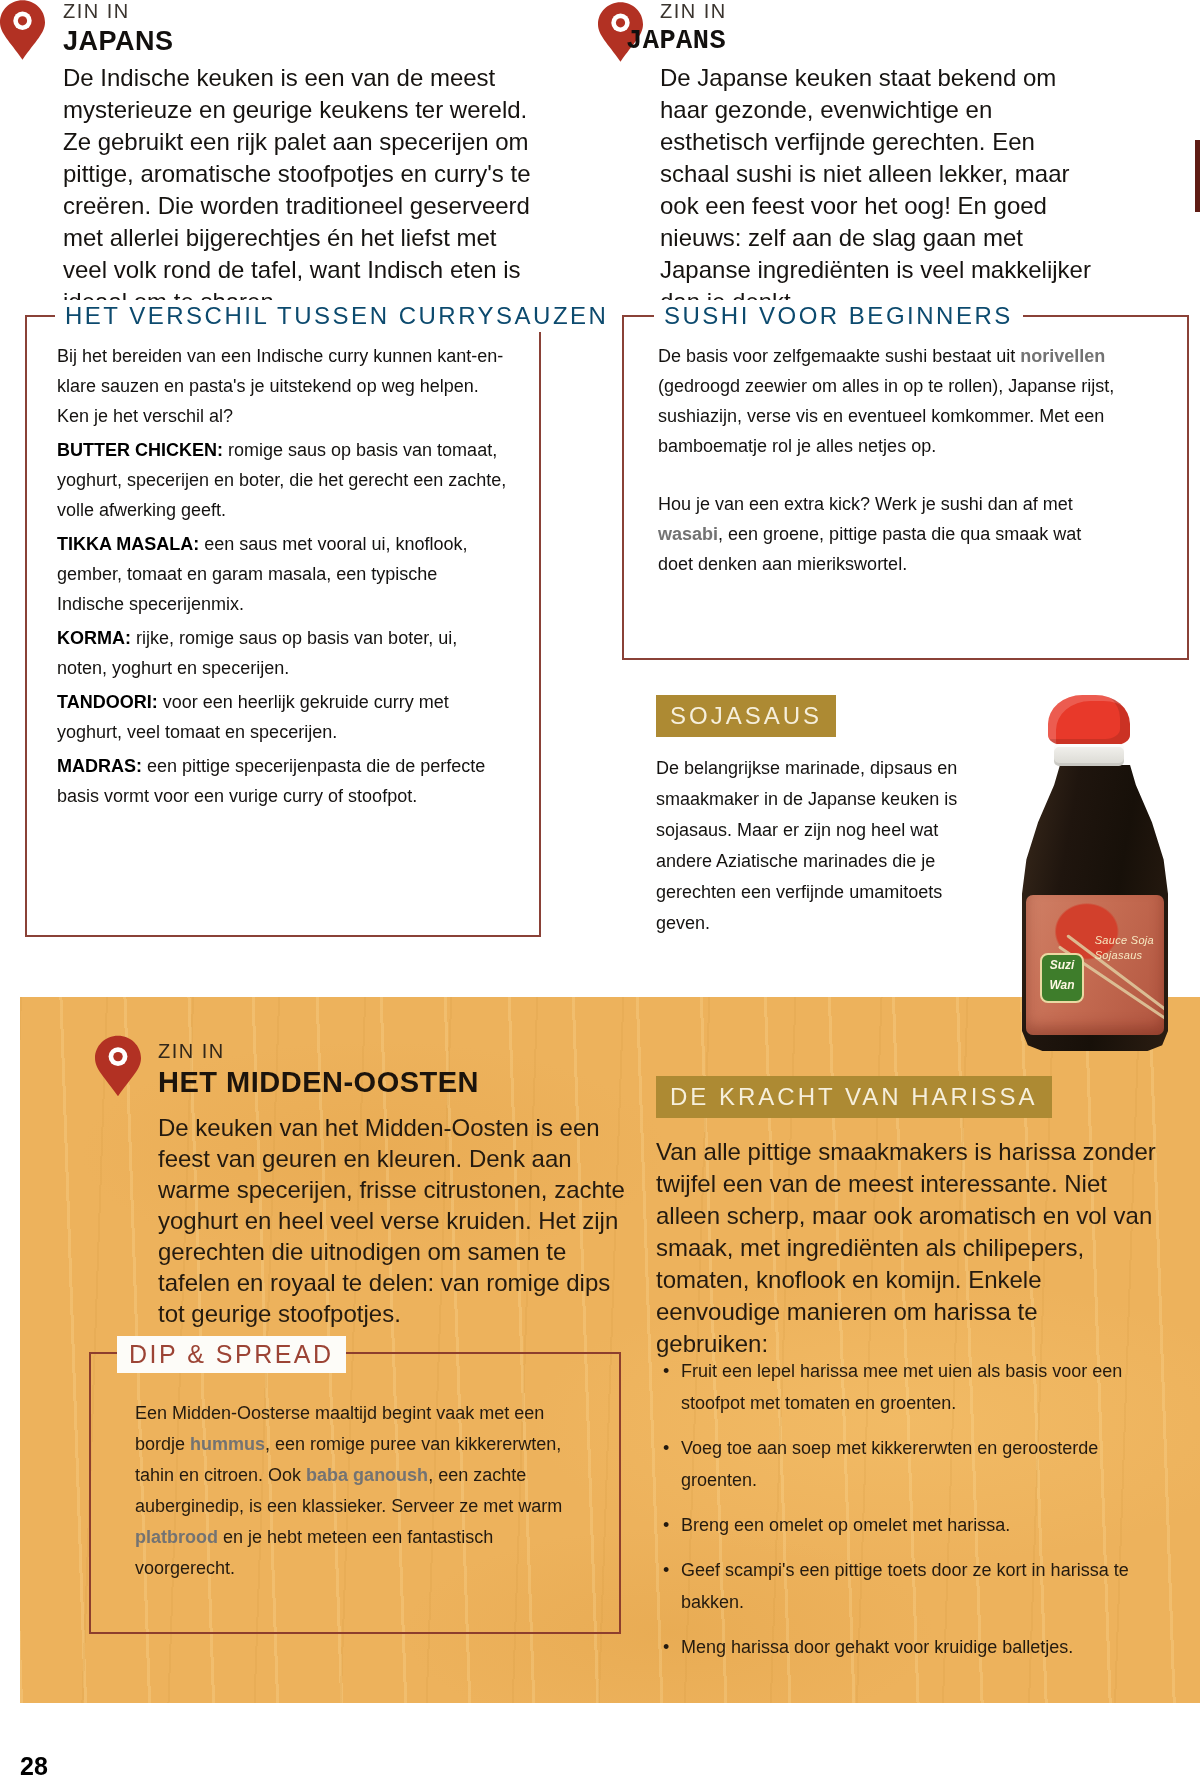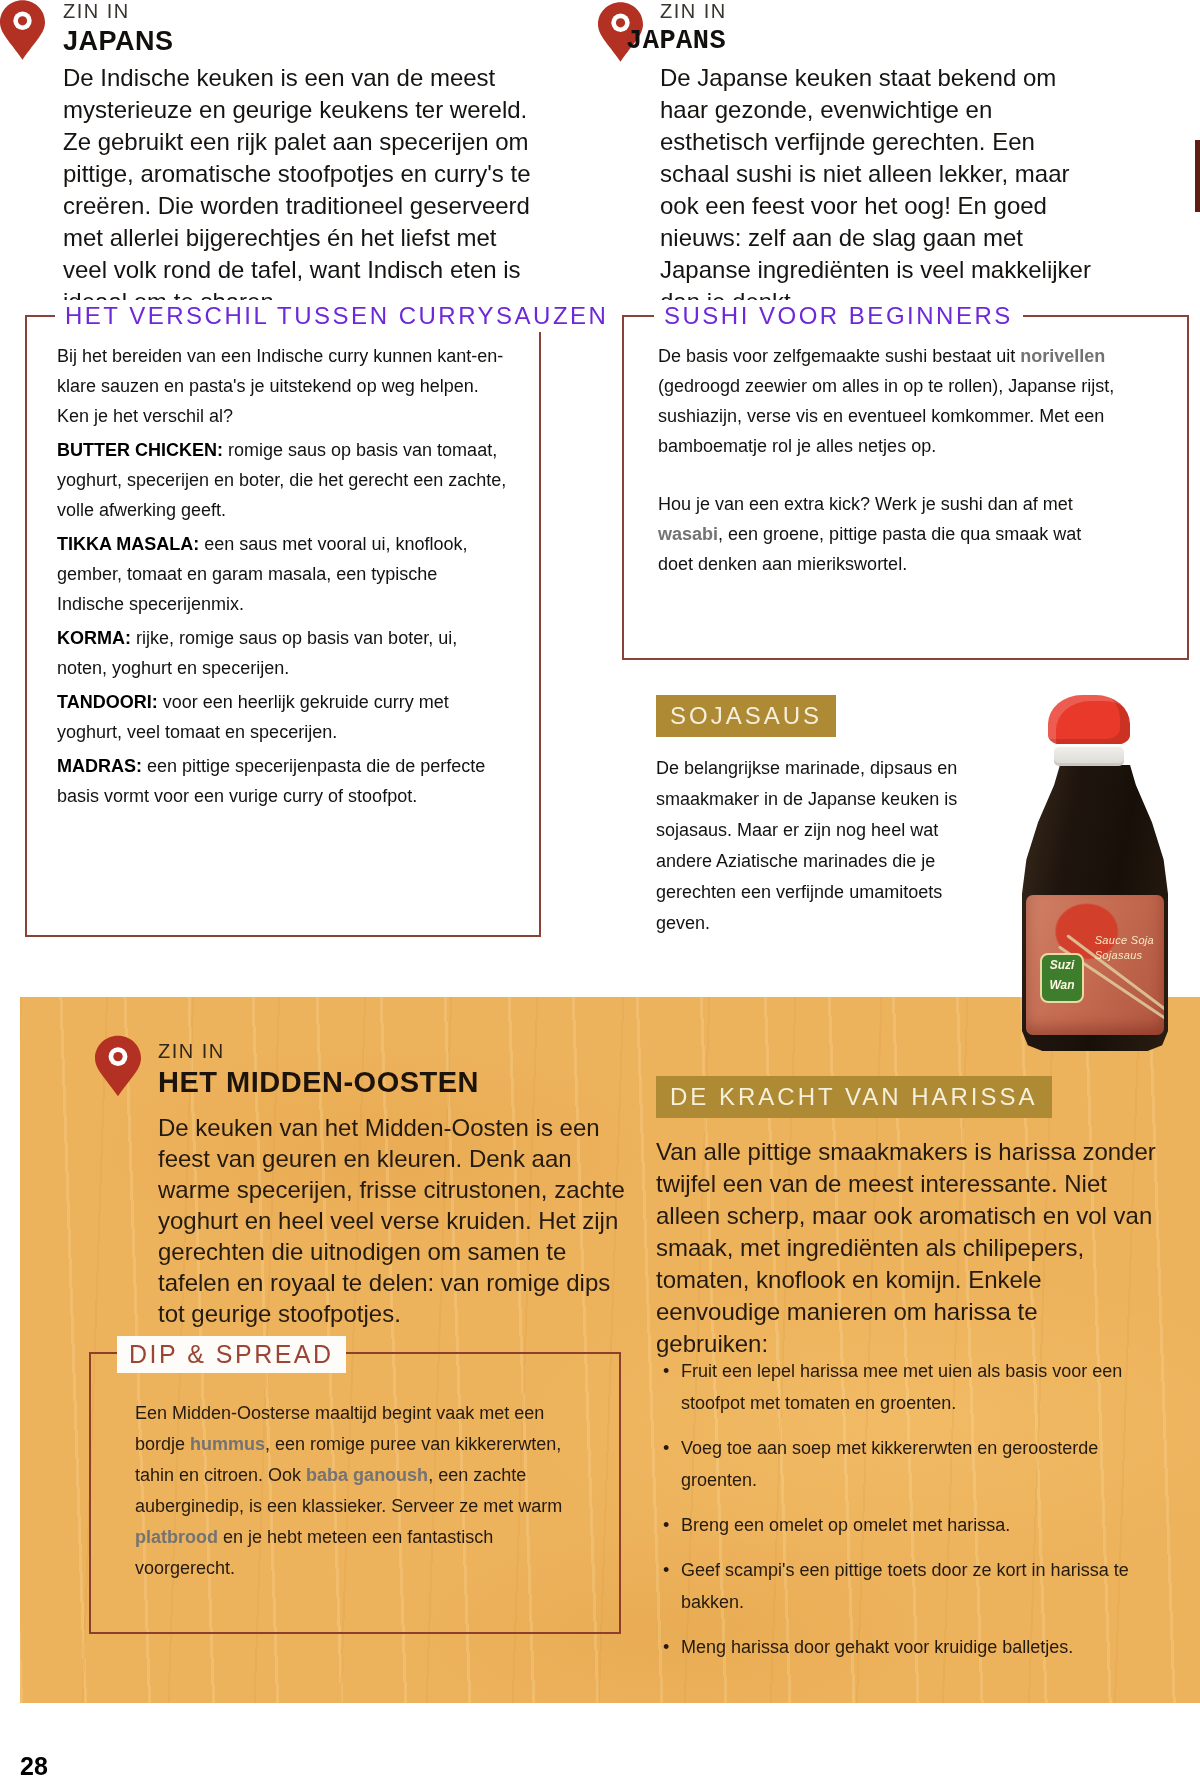--- a/index.html
+++ b/index.html
@@ -11,21 +11,21 @@
   
   .pin{position:absolute;}
   
   .kicker{font-size:20px;letter-spacing:1.5px;font-weight:500;color:#3a342e;}
   .bigtitle{font-size:27px;font-weight:800;letter-spacing:.5px;color:#12100e;}
   .intro{font-size:24px;line-height:32px;font-weight:400;color:#161310;}
   
   .rbox{position:absolute;border:2px solid #8a4137;background:transparent;}
   .rbox-title{
     position:absolute;top:-17px;background:#ffffff;padding:2px 10px;
-    color:#6d28d9;font-size:24px;letter-spacing:2.5px;font-weight:500;white-space:nowrap;
+    color:#0c4a6e;font-size:24px;letter-spacing:2.5px;font-weight:500;white-space:nowrap;
   }
   .boxtext{font-size:18px;line-height:30px;color:#141210;}
   .boxtext .term{font-weight:700;color:#000;}
   .b{font-weight:700;color:#737373;}
   .entry{margin-top:4px;}
   
   .goldchip{
     display:inline-block;background:#ad8a33;color:#f6efdb;
     font-size:24px;letter-spacing:3px;font-weight:500;padding:7px 14px;white-space:nowrap;
   }

